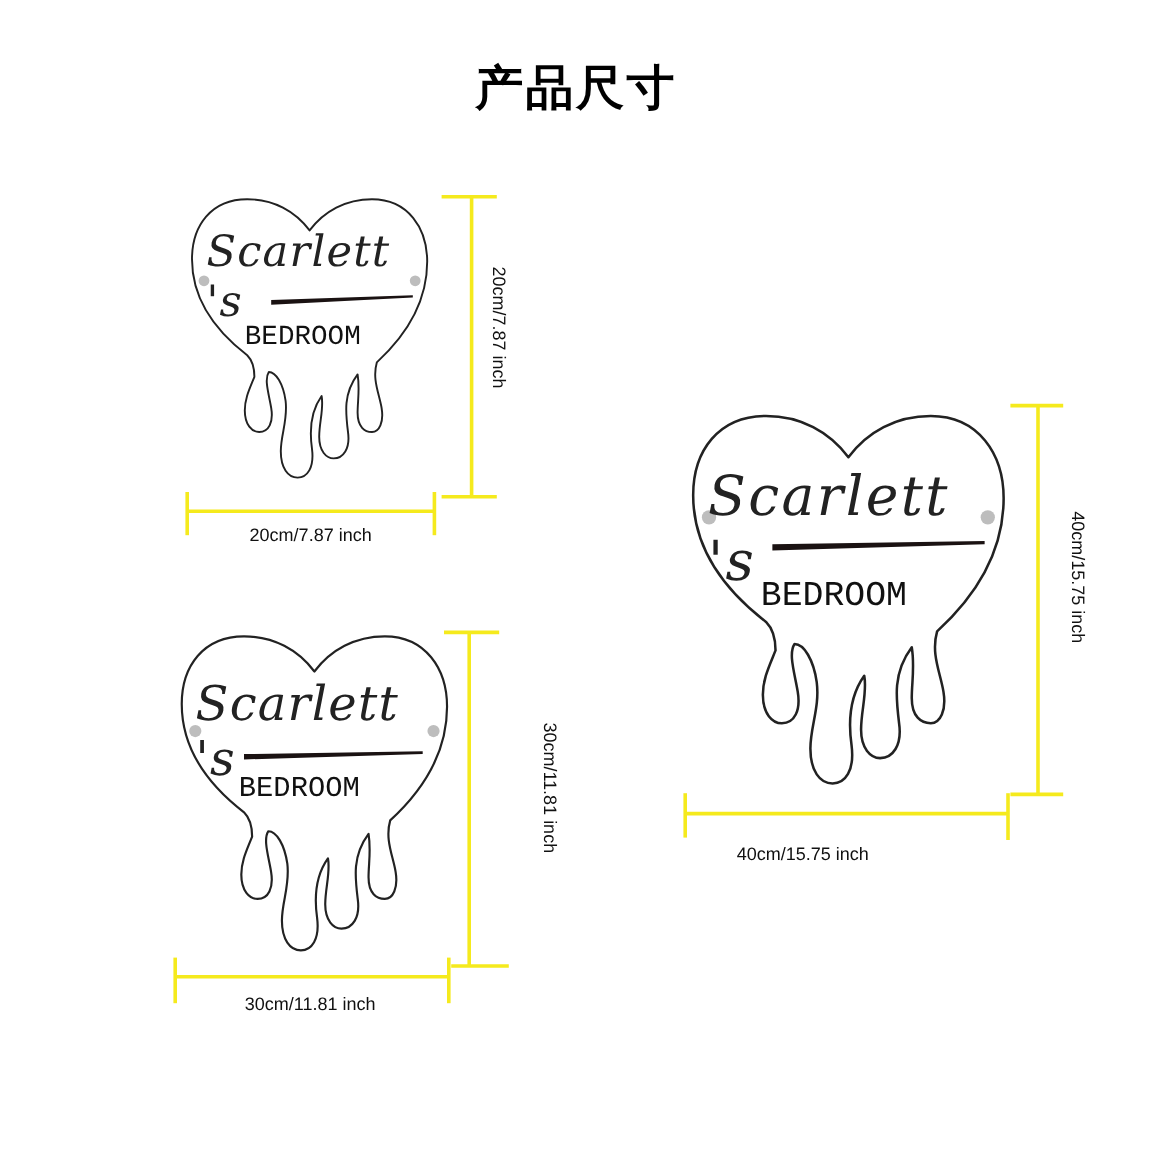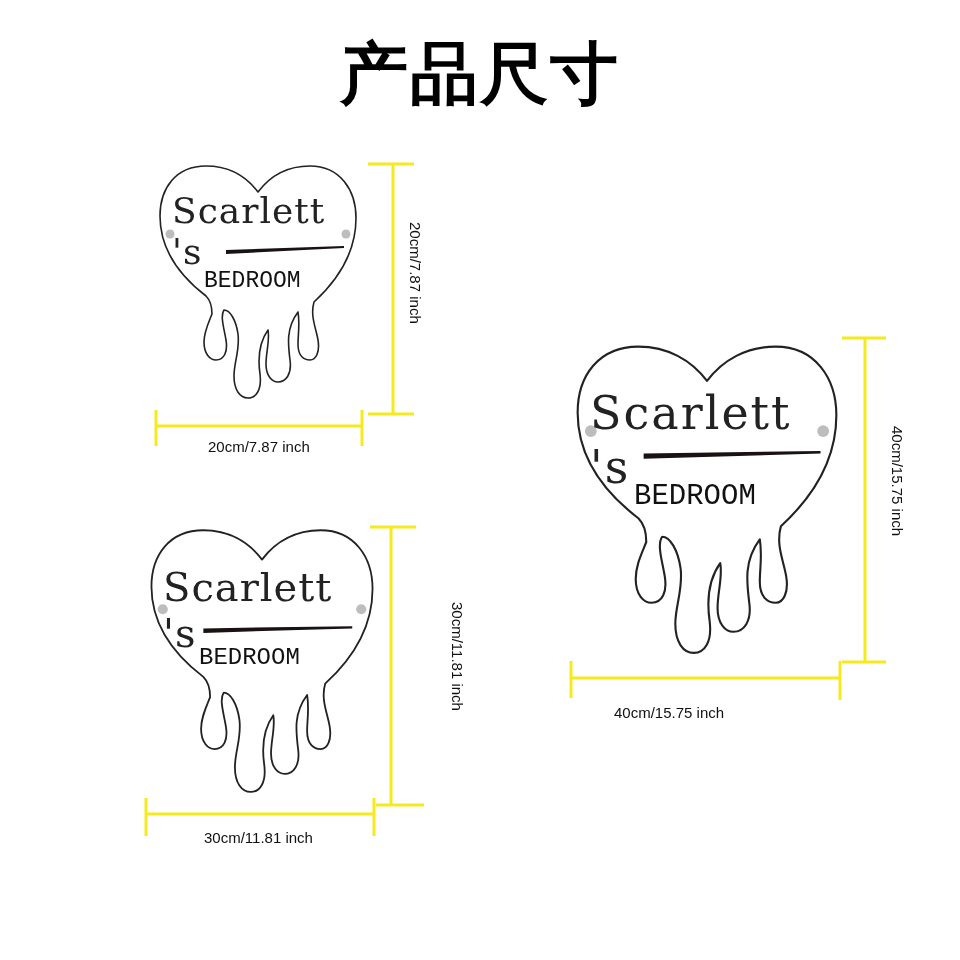--- a/index.html
+++ b/index.html
@@ -1,22 +1,22 @@
 <!DOCTYPE html>
 <html><head>
 <meta charset="utf-8">
 <style>
   html, body { margin:0; padding:0; background:#ffffff; }
   body { width:960px; height:960px; position:relative; overflow:hidden; font-family:"DejaVu Sans", sans-serif; }
-  .title { position:absolute; left:0; top:34px; width:960px; text-align:center; font-size:68px; font-weight:bold; color:#000; letter-spacing:2px; font-family:"DejaVu Sans", sans-serif; line-height:80px; }
+  .title { position:absolute; left:0; top:34px; width:960px; text-align:center; font-size:40px; font-weight:bold; color:#000; letter-spacing:2px; font-family:"DejaVu Sans", sans-serif; line-height:80px; }
   .sign { position:absolute; }
   .sign svg { display:block; overflow:visible; }
   .dim { position:absolute; font-family:"Liberation Sans", sans-serif; color:#111; font-size:15px; white-space:nowrap; }
   .vlabel { position:absolute; font-family:"Liberation Sans", sans-serif; color:#111; font-size:15px; white-space:nowrap; transform-origin:0 0; transform:rotate(90deg); }
-  .script { font-family:"DejaVu Serif", serif; }
+  .script { font-family:"DejaVu Serif", serif; font-style:italic; }
   .bed { font-family:Liberation Mono, monospace; }
 </style>
 </head>
 <body>
 
 <div class="title">产品尺寸</div>
 
 <svg width="0" height="0" style="position:absolute">
   <defs>
     <g id="heart-shape">

